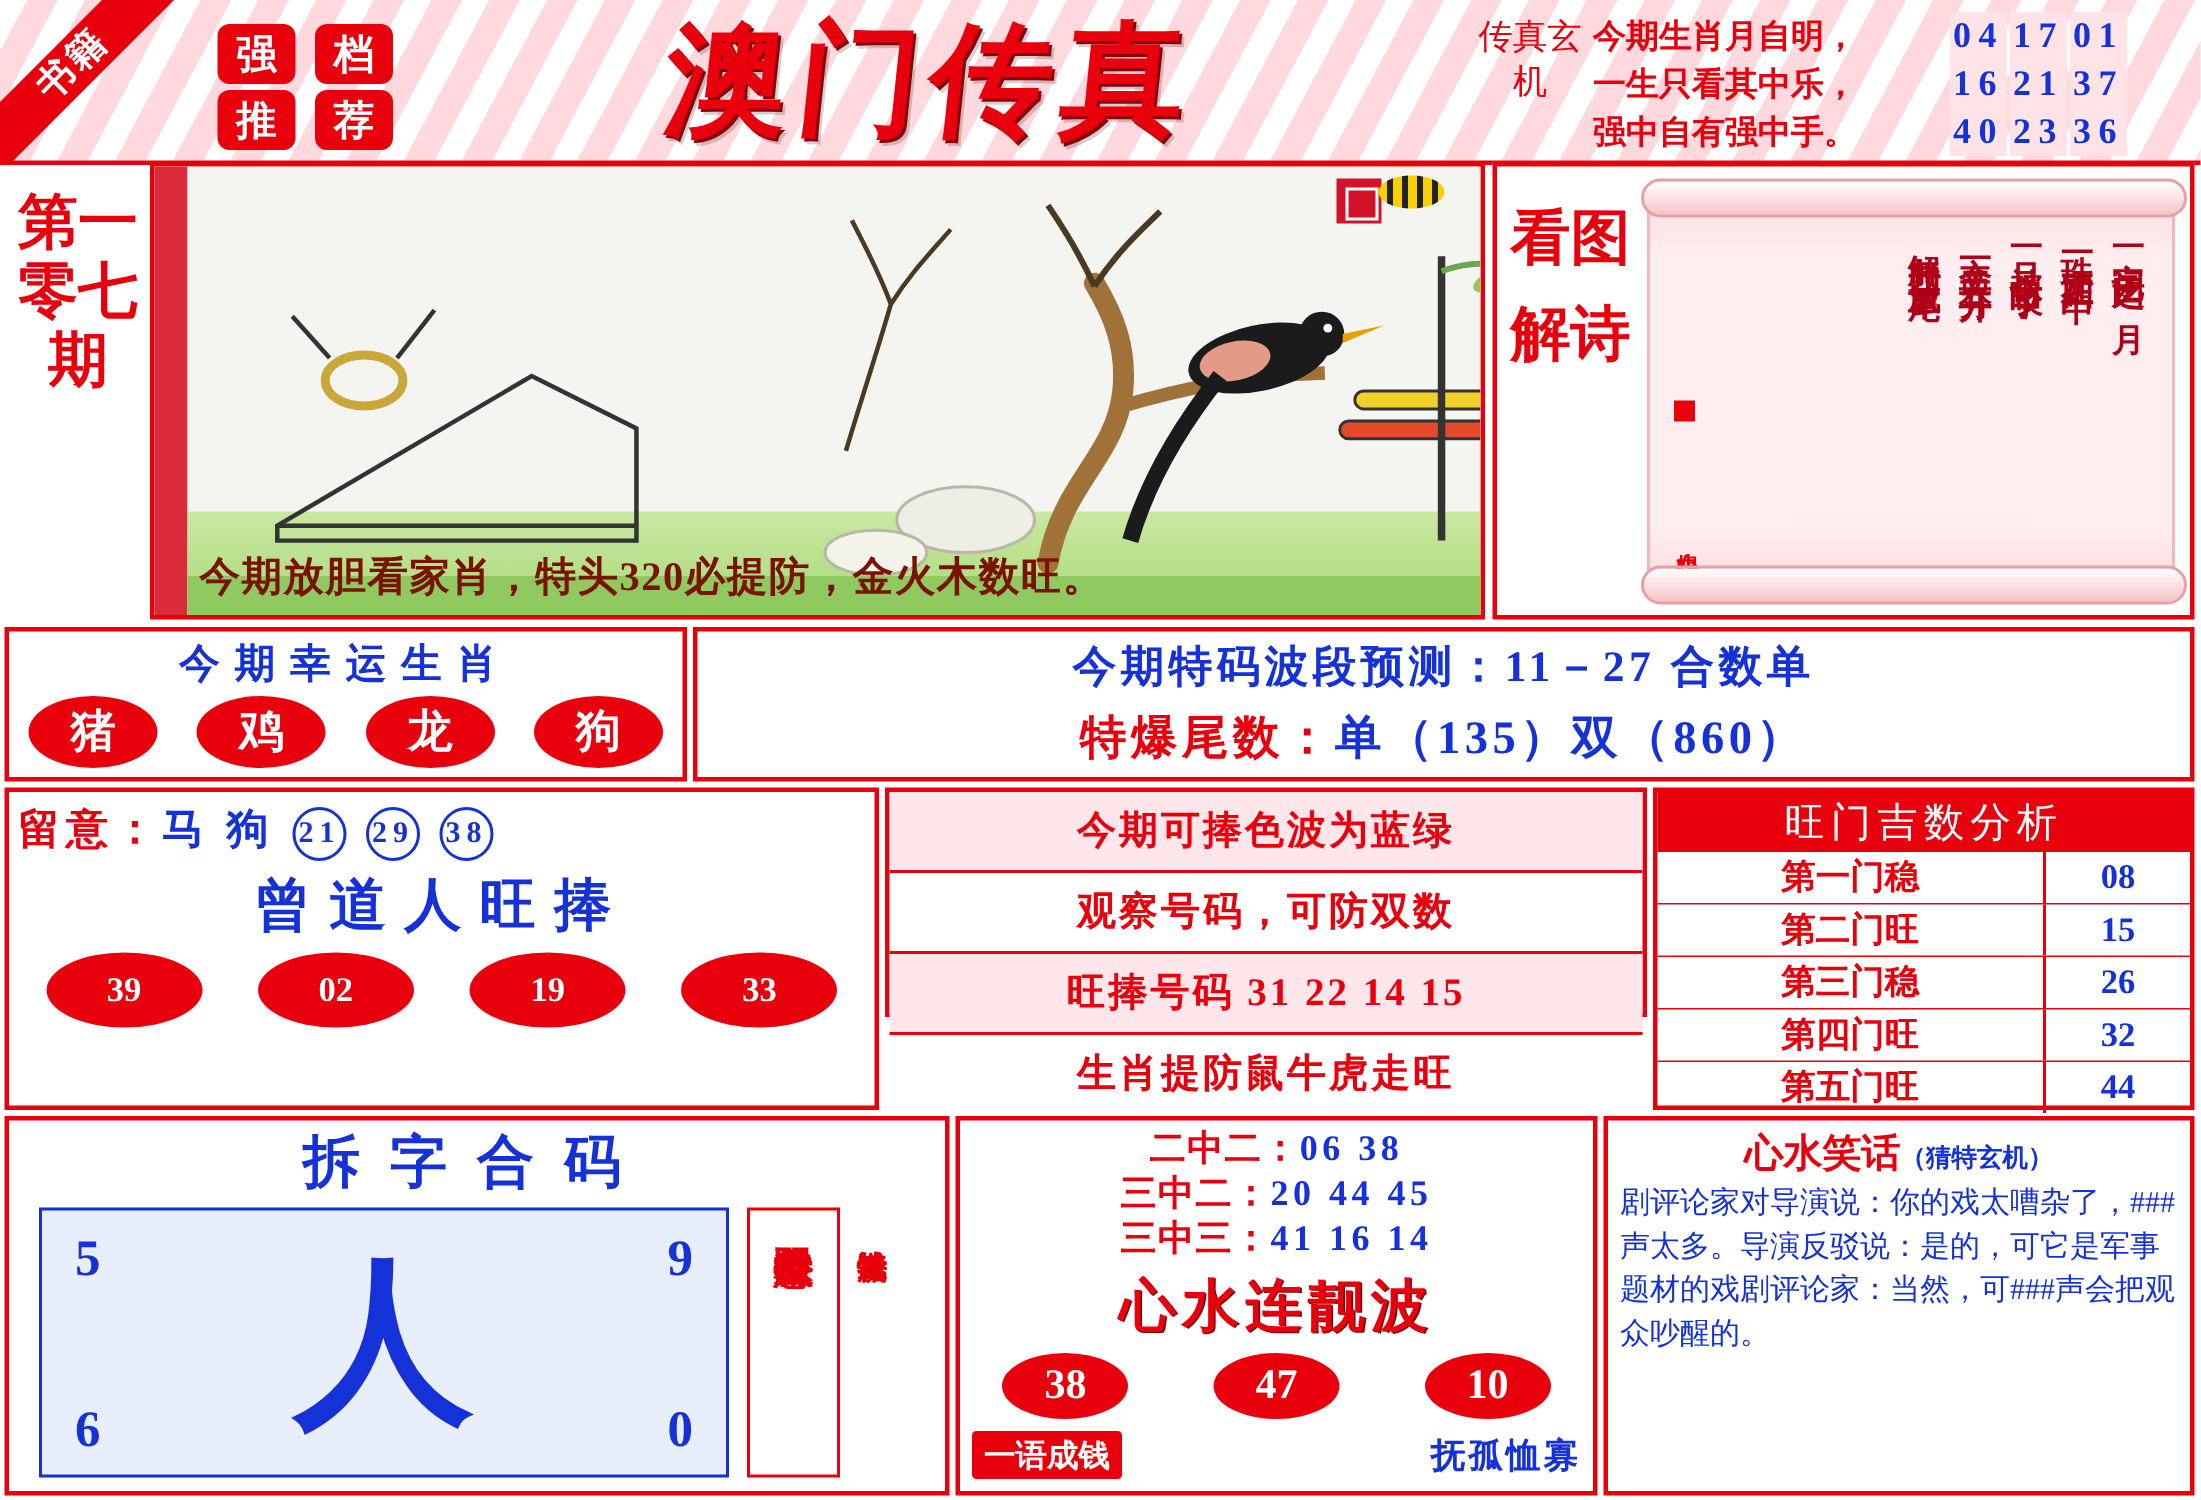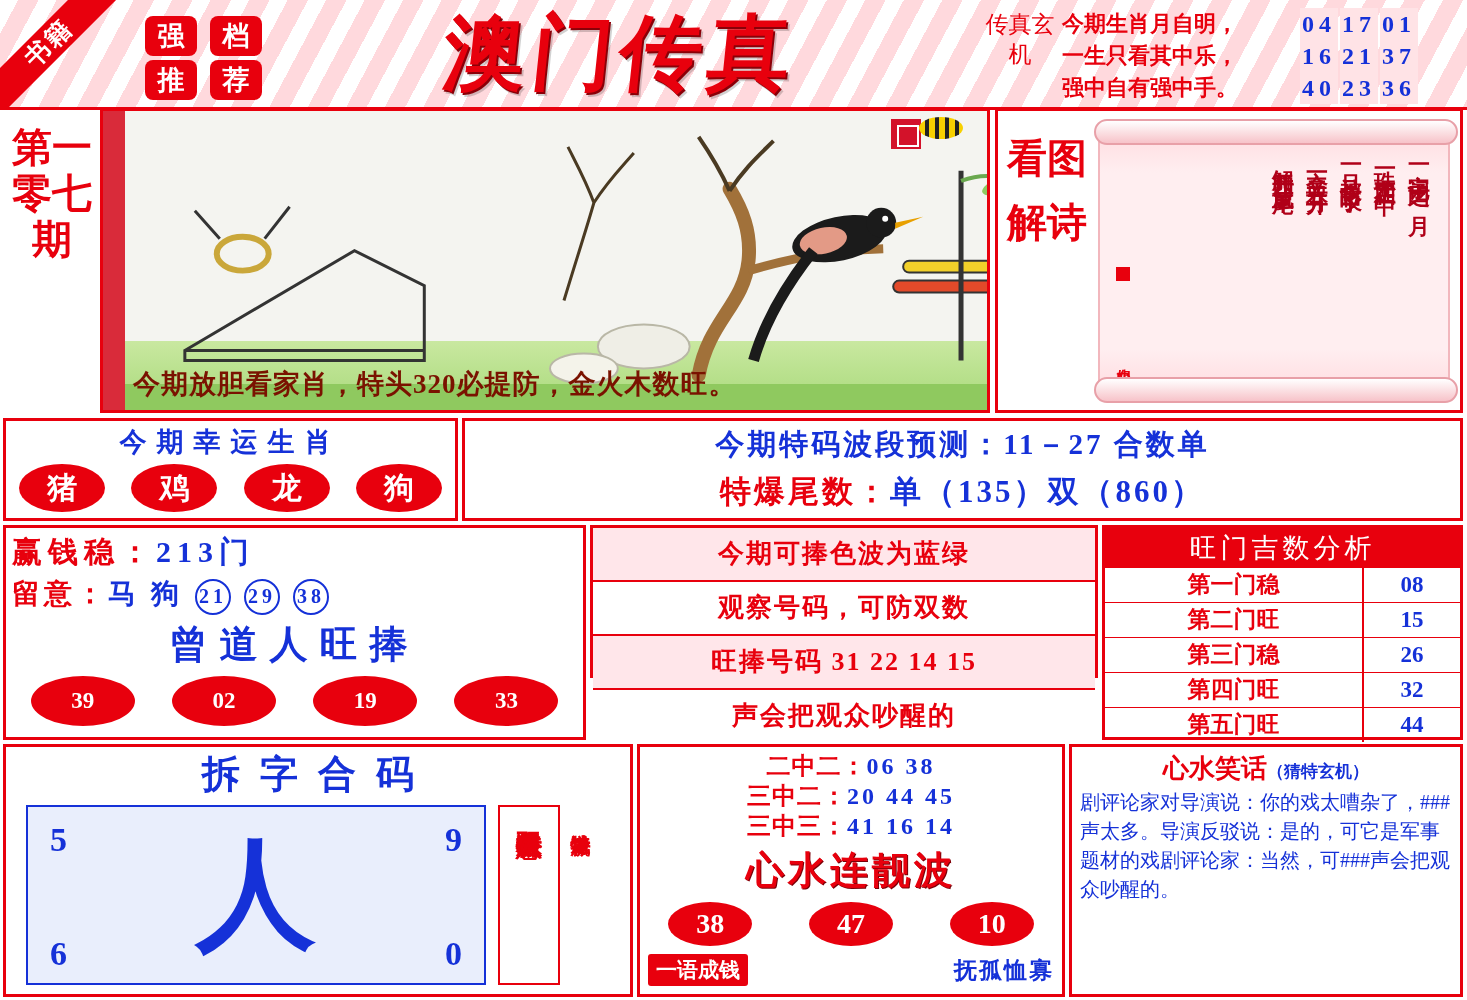--- a/index.html
+++ b/index.html
@@ -267,43 +267,40 @@
   </div>
 
   <div class="pred-box">
     <div class="pred1">今期特码波段预测：11－27 合数单</div>
     <div class="pred2">
       <span>特爆尾数：</span><span class="b">单（135）双（860）</span>
     </div>
   </div>
 
   <div class="win-box">
-    <div class="win-l1">
-      <span>赢钱稳：</span><span class="n">213门</span>
-    </div>
     <div class="win-l2">
       <span>留意：</span><span class="n">马 狗</span>
       <span class="circ">21</span>
       <span class="circ">29</span>
       <span class="circ">38</span>
     </div>
     <div class="zeng">曾道人旺捧</div>
     <div class="num-row">
       <div class="numpill">39</div>
       <div class="numpill">02</div>
       <div class="numpill">19</div>
       <div class="numpill">33</div>
     </div>
   </div>
 
   <div class="wave-box">
     <div class="wave-row">今期可捧色波为蓝绿</div>
     <div class="wave-row">观察号码，可防双数</div>
     <div class="wave-row">旺捧号码 31 22 14 15</div>
-    <div class="wave-row">声会把观众吵醒的</div>
+    <div class="wave-row">生肖提防鼠牛虎走旺</div>
   </div>
 
   <div class="tbl-box">
     <div class="tbl-head">旺门吉数分析</div>
     <div class="tbl-row">
       <div class="c1">第一门稳</div>
       <div class="c2">08</div>
     </div>
     <div class="tbl-row">
       <div class="c1">第二门旺</div>

